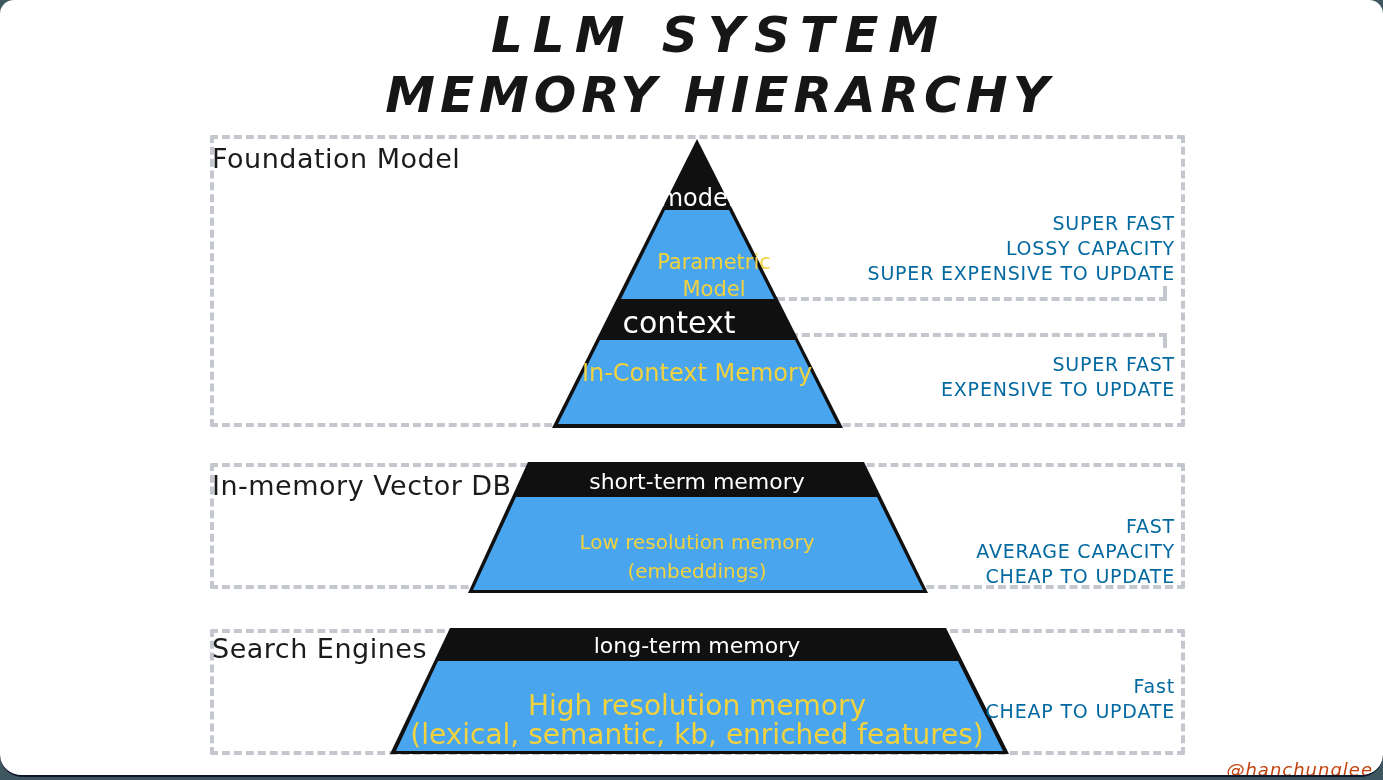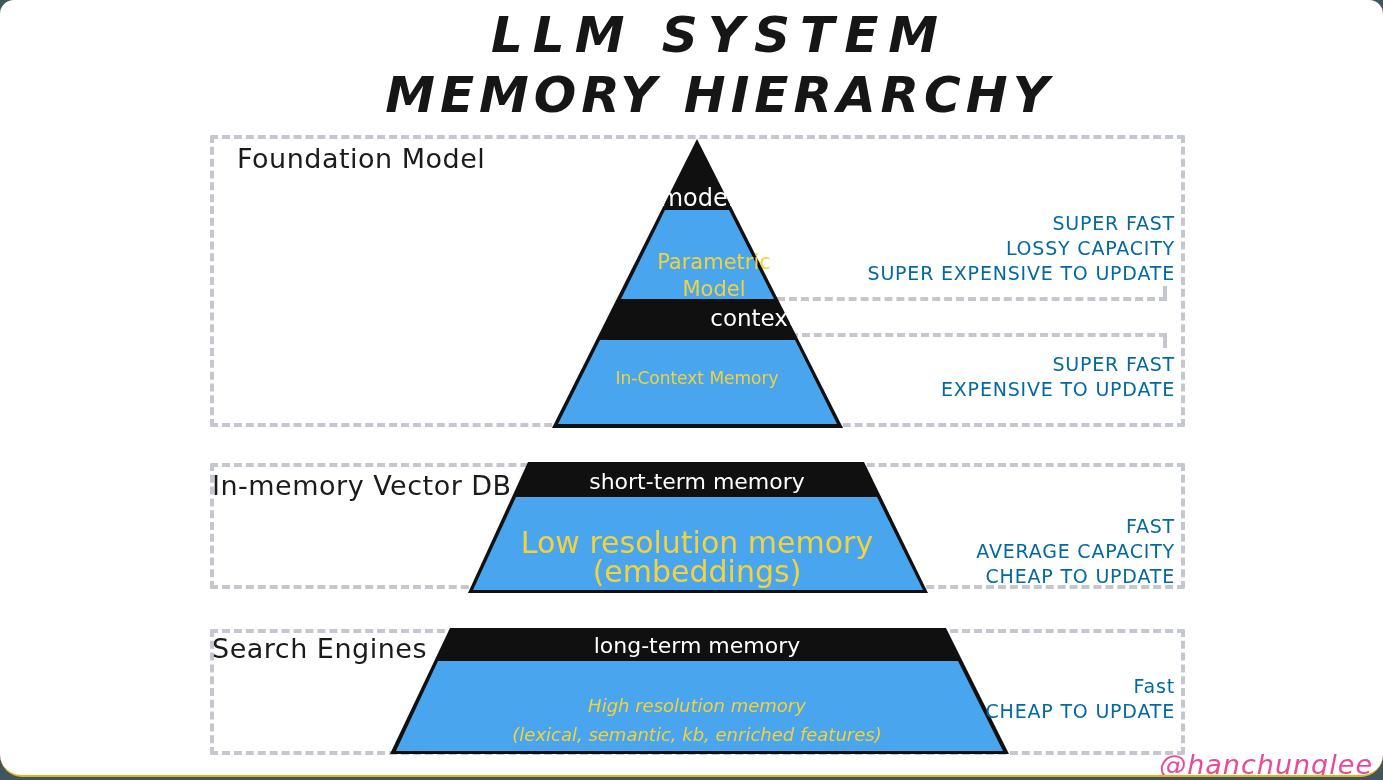--- a/index.html
+++ b/index.html
@@ -7,21 +7,21 @@
   body {
     background: #3e565f;
     font-family: "DejaVu Sans", sans-serif;
   }
   .card {
     position: absolute;
     left: 0; top: 0;
     width: 1383px; height: 777px;
     background: #ffffff;
     border-radius: 14px 14px 22px 22px;
-    border-bottom: 2px solid #eab308;
+    border-bottom: 2px solid #0f172a;
     overflow: hidden;
   }
   .stage { position: absolute; left: 0; top: 0; width: 1383px; height: 780px; }
 
   
   .title {
     position: absolute;
     left: 0; top: 4px;
     width: 100%;
     text-align: center;
@@ -59,21 +59,21 @@
 
   
   .left-label {
     position: absolute;
     left: 212px;
     font-size: 27px;
     color: #1b1b1b;
     letter-spacing: 0.5px;
     white-space: nowrap;
   }
-  #label-foundation { top: 143px; margin-left: 25px; }
+  #label-foundation { top: 143px; }
   #label-vectordb   { top: 470px; }
   #label-search     { top: 633px; }
 
   
   .notes {
     position: absolute;
     right: 208px;
     width: 420px;
     text-align: right;
     font-size: 19px;
@@ -94,35 +94,35 @@
   .ptxt {
     position: absolute;
     text-align: center;
     white-space: nowrap;
   }
   .band-text  { color: #ffffff; }
   .body-text  { color: #f2d23d; }
 
   #txt-model      { left: 597px; width: 200px; top: 184px; font-size: 24px; }
   #txt-parametric { left: 564px; width: 300px; top: 249px; font-size: 21px; line-height: 27px; }
-  #txt-context    { left: 597px; width: 200px; top: 305px; font-size: 23px; text-align: right; }
-  #txt-incontext  { left: 497px; width: 400px; top: 368px; font-size: 17px; }
+  #txt-context    { left: 579px; width: 200px; top: 305px; font-size: 30px; }
+  #txt-incontext  { left: 497px; width: 400px; top: 359px; font-size: 24px; }
   #txt-shortterm  { left: 497px; width: 400px; top: 469px; font-size: 22px; }
-  #txt-lowres     { left: 447px; width: 500px; top: 528px; font-size: 30px; line-height: 29px; }
+  #txt-lowres     { left: 447px; width: 500px; top: 528px; font-size: 20px; line-height: 29px; }
   #txt-longterm   { left: 497px; width: 400px; top: 633px; font-size: 22px; }
-  #txt-highres    { left: 347px; width: 700px; top: 691px; font-size: 18px; line-height: 29px; font-style: italic; }
+  #txt-highres    { left: 347px; width: 700px; top: 691px; font-size: 28px; line-height: 29px; }
 
   
   .watermark {
     position: absolute;
     right: 10px;
     bottom: 0px;
-    font-size: 27px;
+    font-size: 18px;
     font-style: italic;
-    color: #ec4899;
+    color: #c2410c;
     letter-spacing: 1px;
   }
 </style>
 </head>
 <body>
 
 <div class="card">
   <div class="stage">
 
     <div class="title">

